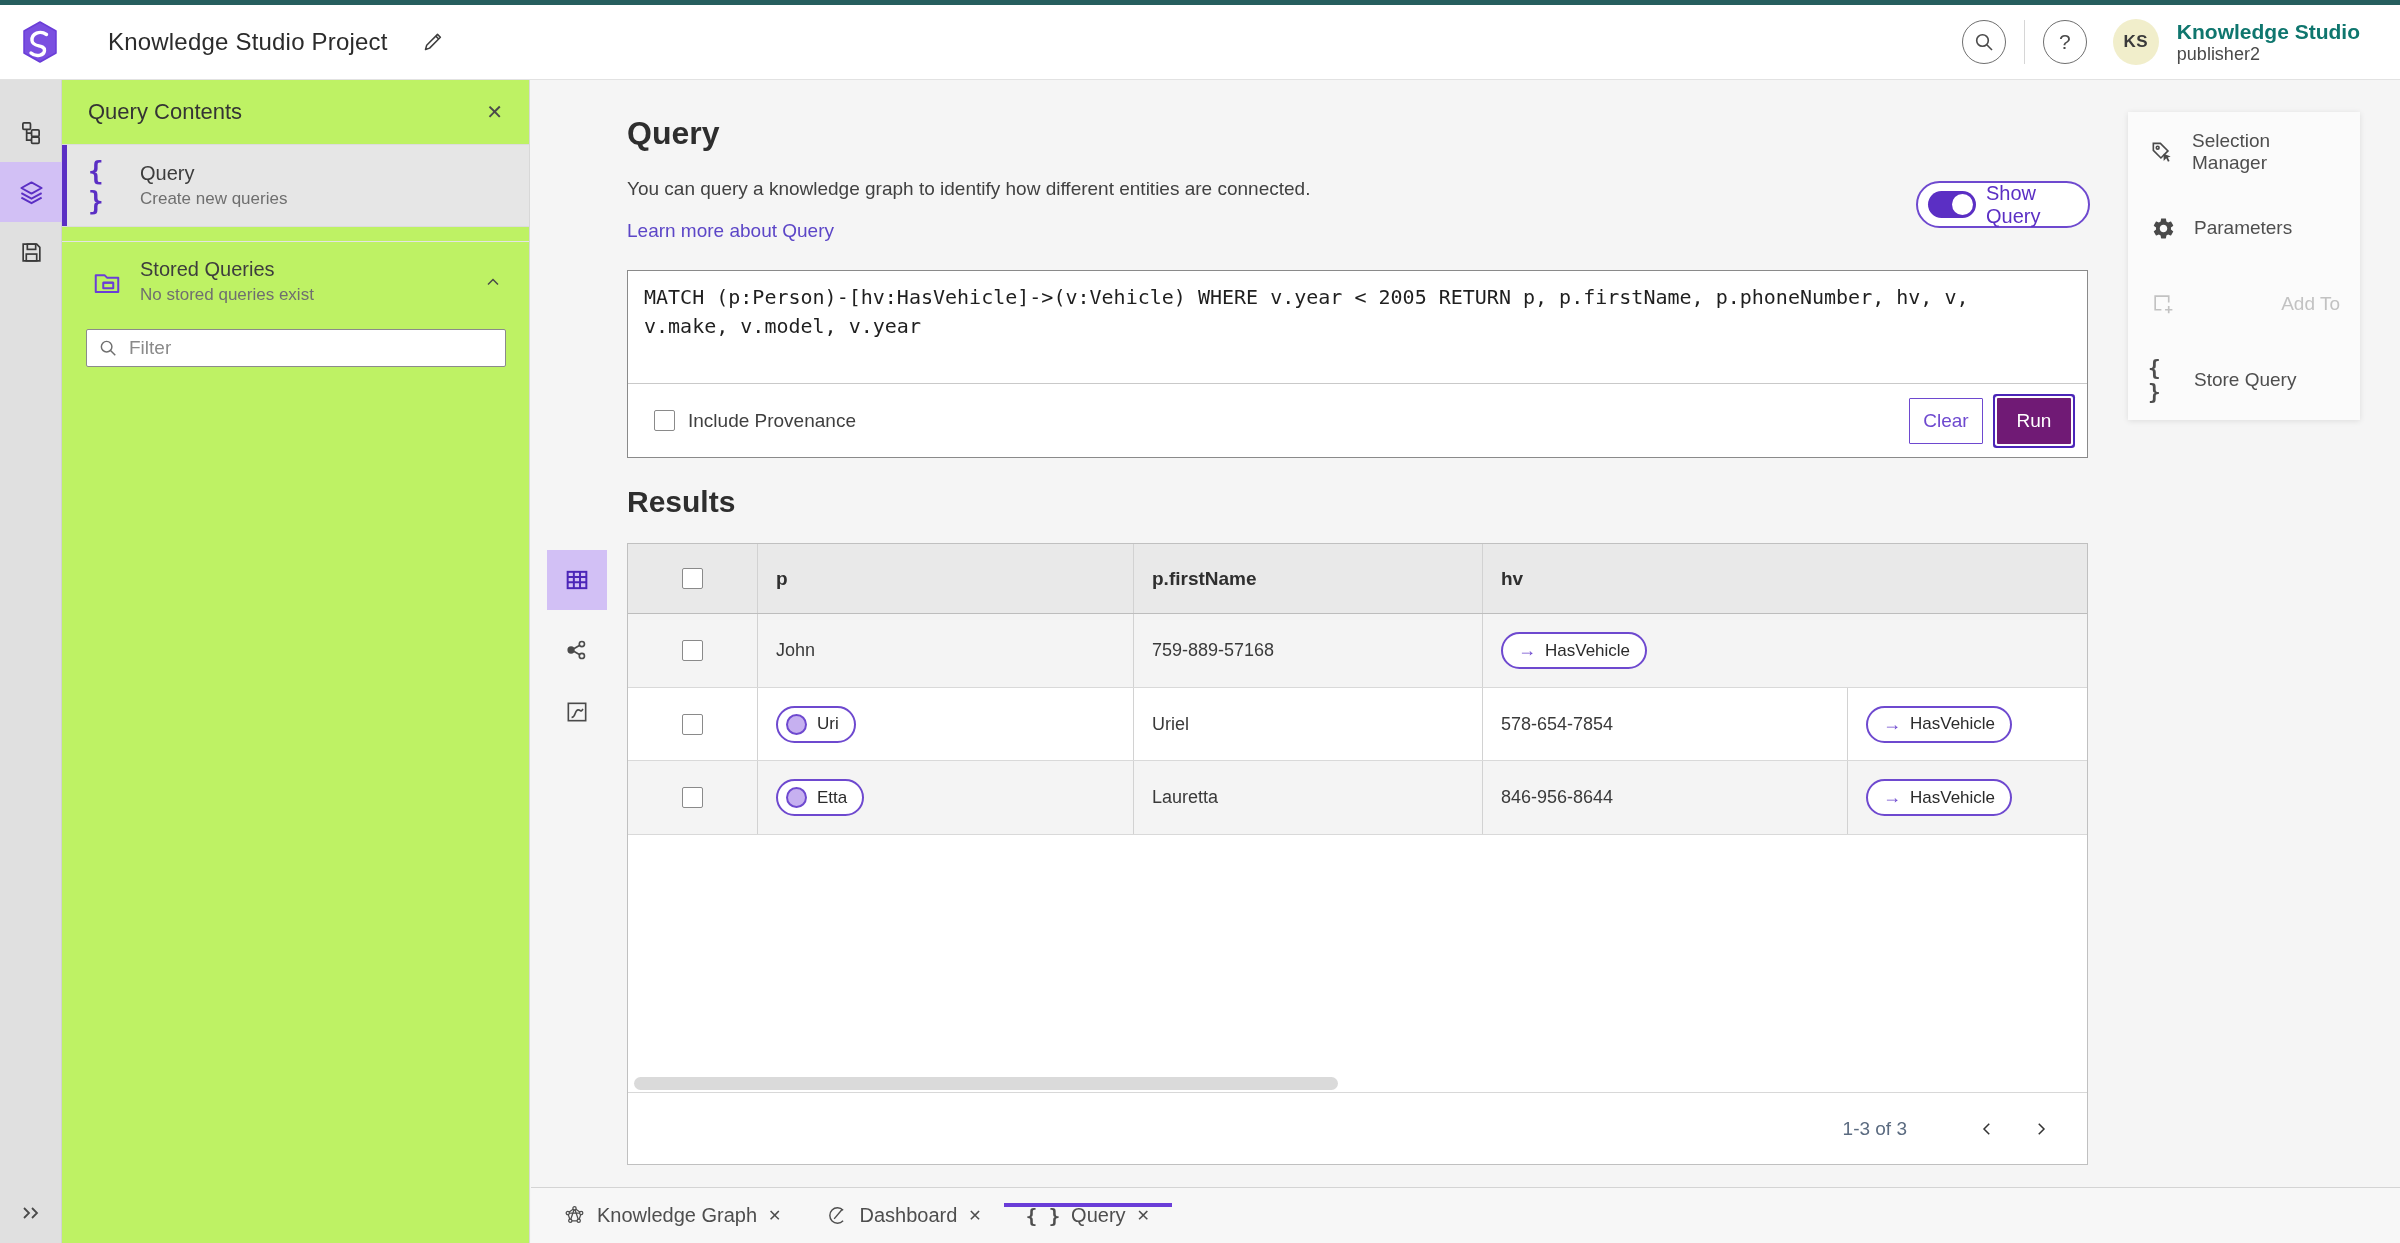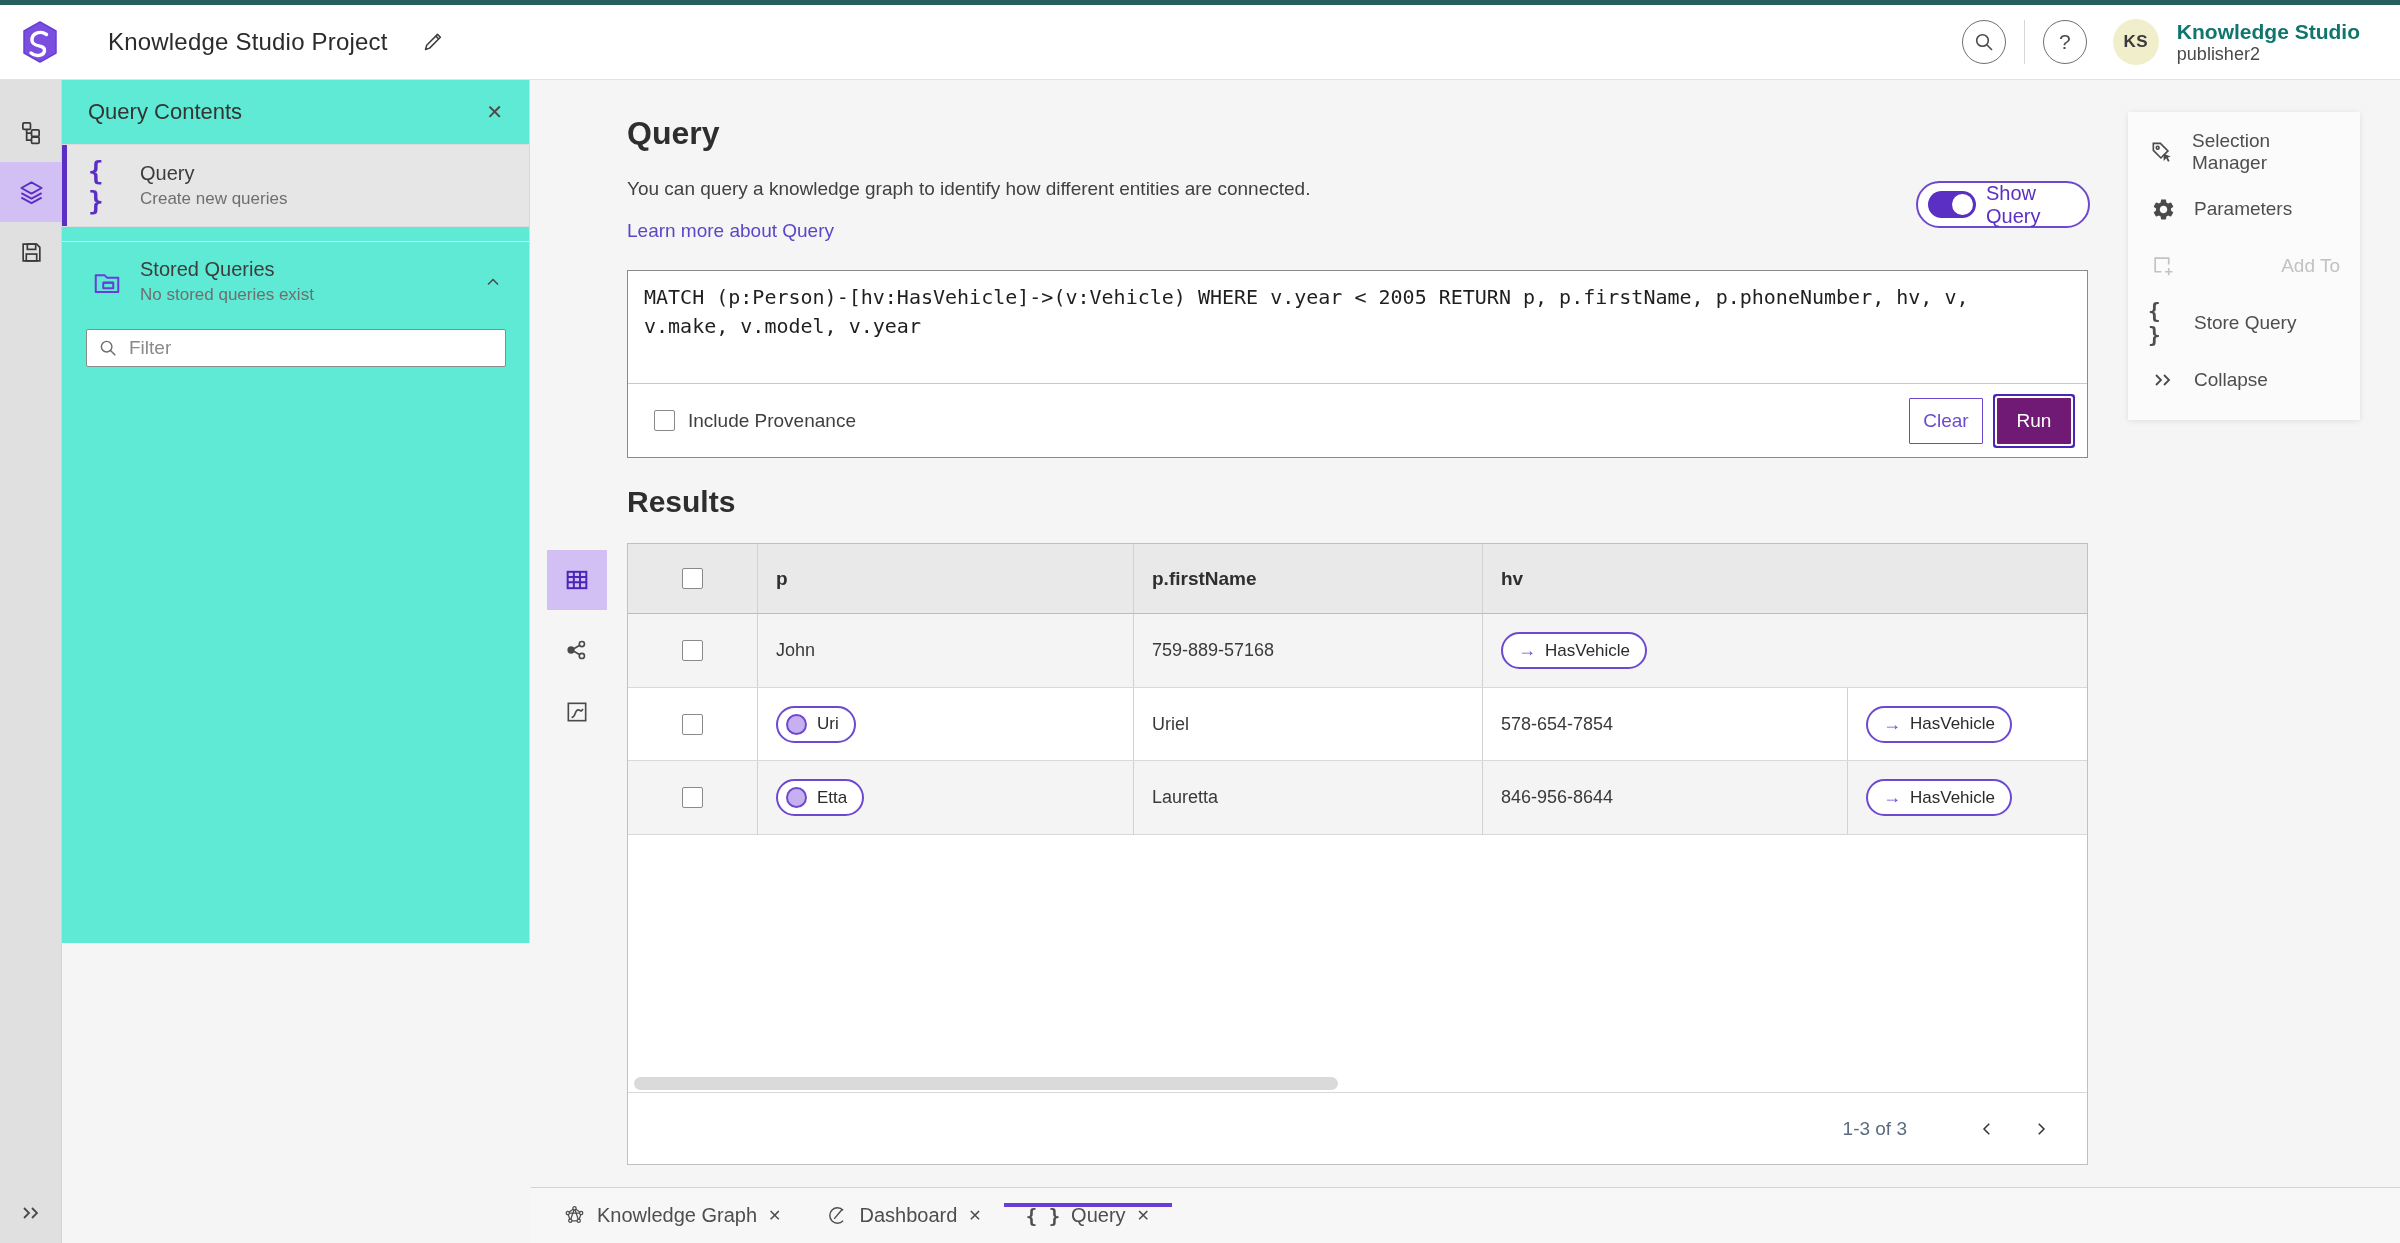--- a/index.html
+++ b/index.html
@@ -24,21 +24,21 @@
             justify-content:center; font-size:17px; font-weight:700; color:#3a3a3a; margin:0 18px 0 26px; letter-spacing:.5px; }
   .user-block { line-height:1.15; }
   .user-product { font-size:21px; font-weight:600; color:#0f766e;text-align:center; }
   .user-name { font-size:18px; color:#4a4a4a; }
   
   .rail { position:absolute; left:0; top:80px; width:62px; height:1163px; background:#e0e0e0; border-right:1px solid #d2d2d2; }
   .rail-item { width:62px; height:60px; display:flex; align-items:center; justify-content:center; cursor:pointer; }
   .rail-item.active { background:#d2c0f5; }
   .rail-expand { position:absolute; bottom:18px; left:0; width:62px; display:flex; justify-content:center; cursor:pointer; }
   
-  .panel { position:absolute; left:62px; top:80px; width:468px; height:863px; background:#5eead4; border-right:1px solid #d8d8d8; }
+  .panel { position:absolute; left:62px; top:80px; width:468px; height:1163px; background:#bef264; border-right:1px solid #d8d8d8; }
   .panel-header { height:65px; display:flex; align-items:center; padding:0 26px; border-bottom:1px solid #dcdcdc; }
   .panel-title { font-size:22px; font-weight:500; color:#343434; }
   .panel-close { margin-left:auto; font-size:20px; color:#4a4a4a; cursor:pointer; }
   .panel-item { position:relative; display:flex; align-items:center; padding:0 26px; cursor:pointer; }
   .panel-item.selected { height:82px; background:#e6e6e6; border-bottom:1px solid #dcdcdc; }
   .panel-item.selected::before { content:''; position:absolute; left:0; top:0; bottom:0; width:5px; background:#5b2fc4; }
   .panel-item .item-icon { width:38px; display:flex; justify-content:center; }
   .item-texts { margin-left:14px; }
   .item-label { font-size:20px; color:#3d3d3d; }
   .item-desc { font-size:17px; color:#6f6f6f; margin-top:4px; }
@@ -394,28 +394,20 @@
         </svg>
       </span>
       <span>Add To</span>
     </div>
     <div class="action-item">
       <span class="a-icon">
           <span class="action-braces">{ }</span>
         </span>
       <span>Store Query</span>
     </div>
-    <div class="action-item">
-      <span class="a-icon">
-        <svg width="24" height="24" viewBox="0 0 24 24" fill="none" stroke="#4a4a4a" stroke-width="1.8">
-          <path d="M5 7l5 5-5 5M13 7l5 5-5 5"></path>
-        </svg>
-      </span>
-      <span>Collapse</span>
-    </div>
   </div>
 
   <div class="tabbar">
     <div class="tab">
       <svg width="23" height="23" viewBox="0 0 24 24" fill="none" stroke="#4e4e4e" stroke-width="1.3">
         <path d="M12 4.5L19 9.5 16.4 17.5 7.6 17.5 5 9.5z"></path>
         <path d="M12 4.5L7.6 17.5M12 4.5l4.4 13M5 9.5h14"></path>
         <circle cx="12" cy="4.5" r="1.7" fill="#f7f7f7"></circle>
           <circle cx="19" cy="9.5" r="1.7" fill="#f7f7f7"></circle>
         <circle cx="16.4" cy="17.5" r="1.7" fill="#f7f7f7"></circle>

